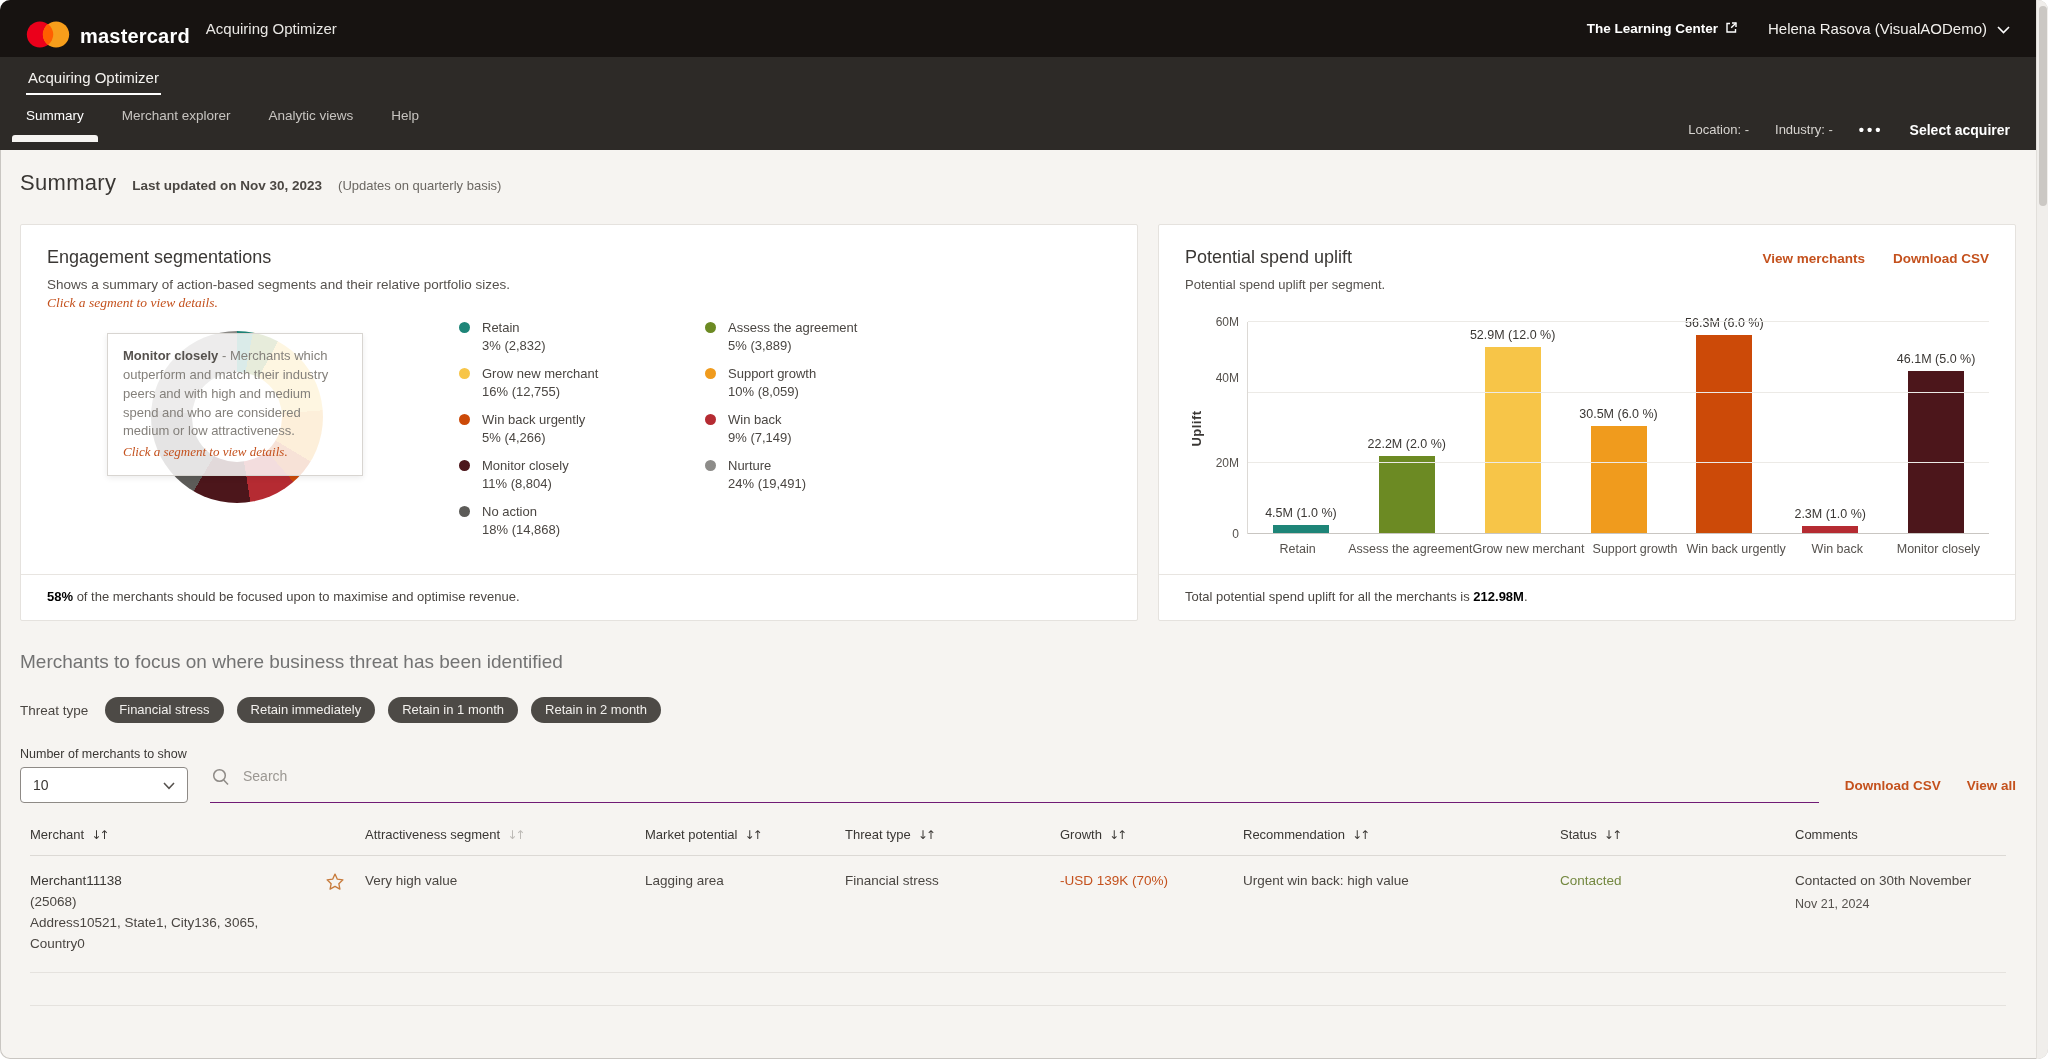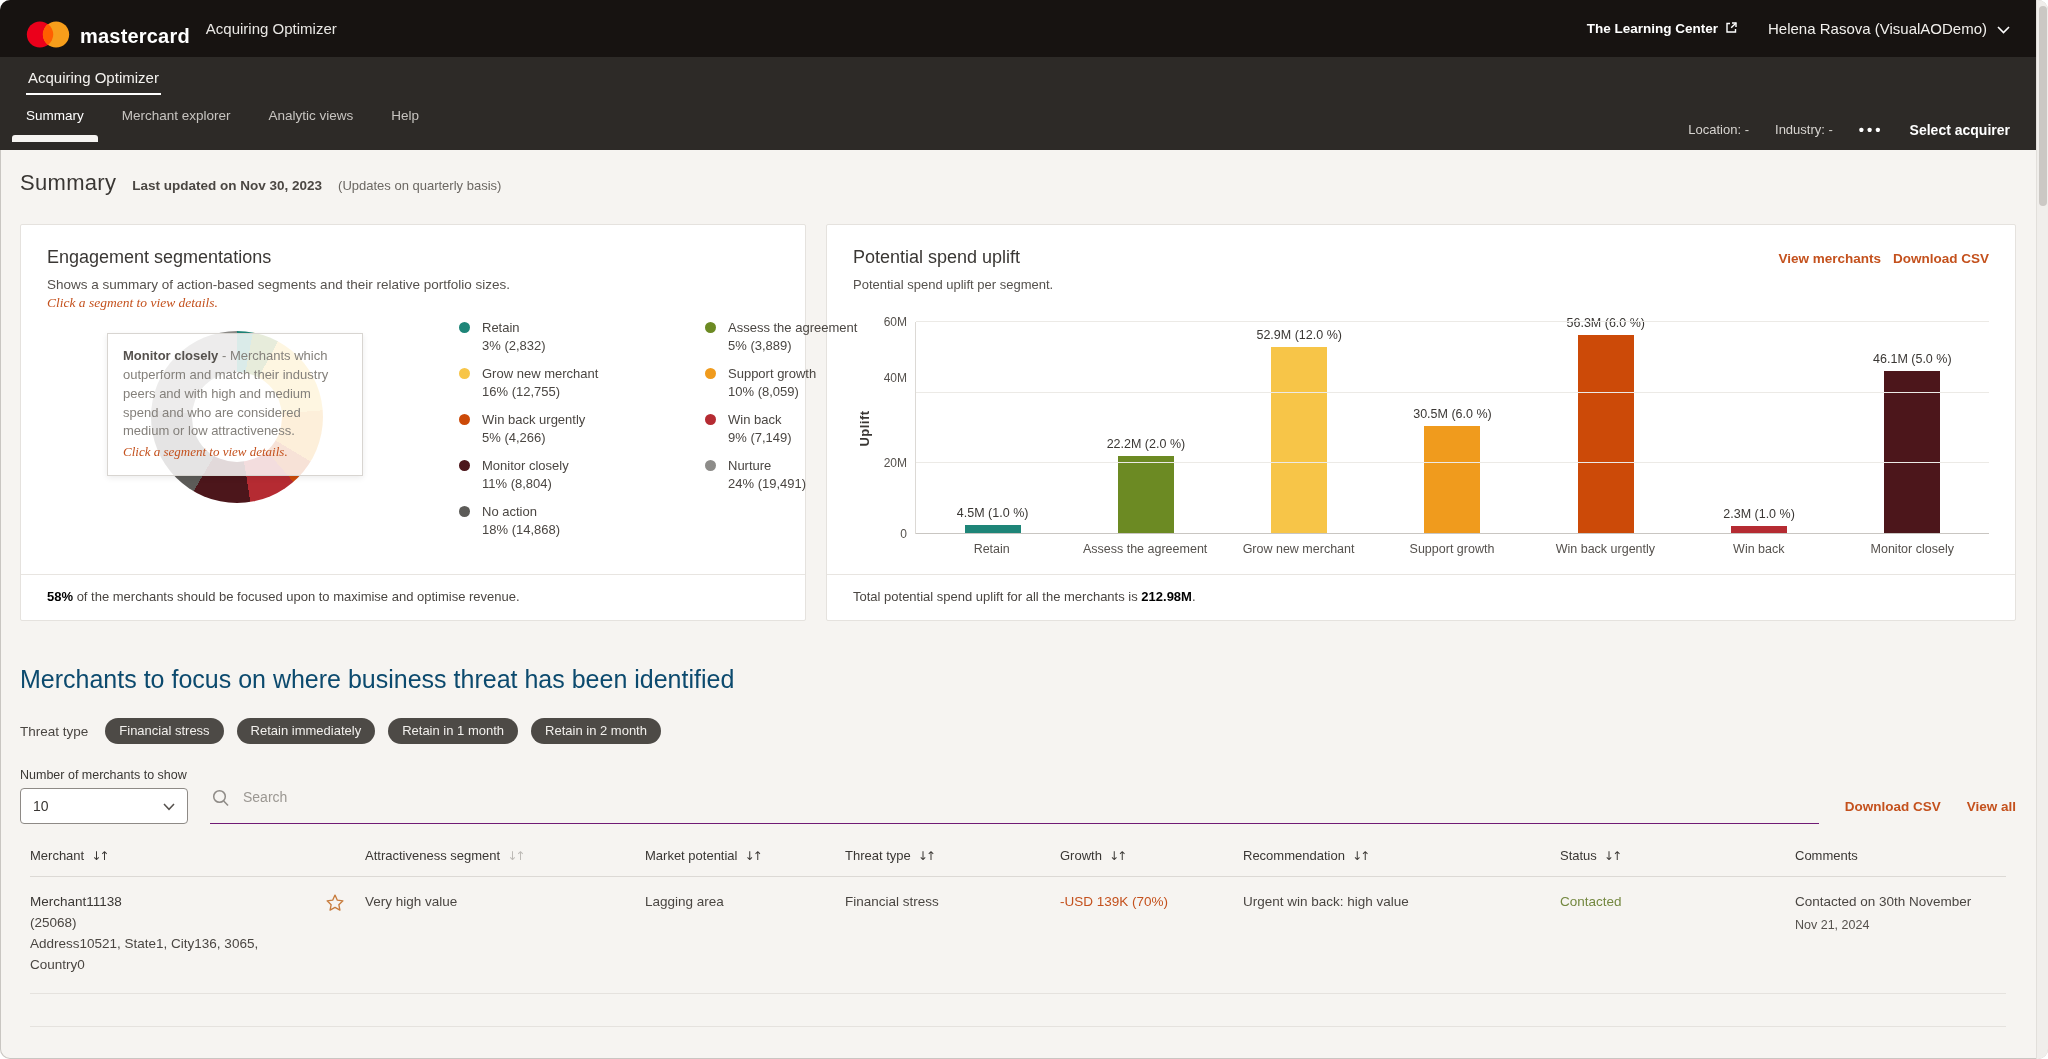--- a/index.html
+++ b/index.html
@@ -44,55 +44,55 @@
   .cards-row { display:flex; gap:20px; margin-top:28px; align-items:stretch; }
   .card { background:#fff; border:1px solid #E5E2DE; border-radius:2px; }
   .card-pad { padding:22px 26px 0; }
   .card-title { font-size:18px; color:#3A3734; }
   .card-sub { font-size:13.5px; color:#55514D; margin-top:9px; }
   .link-orange { color:#C4511D; } .italic-link { font-style:italic; cursor:pointer;font-family:Liberation Serif, serif; }
   .card-foot { border-top:1px solid #E8E5E1; margin-top:16px; padding:14px 26px 16px; font-size:13px; color:#4A4642; }
   .card-foot b { color:#000000; }
 
   
-  .card-engagement { width:786px; display:flex; flex-direction:column; }
+  .card-engagement { width:1118px; display:flex; flex-direction:column; }
   .es-body { position:relative; height:238px; margin-top:6px; flex:1; }
   .donut { position:absolute; left:104px; top:14px; width:172px; height:172px; border-radius:50%; }
   .donut-hole { position:absolute; inset:24%; background:#fff; border-radius:50%; }
   .donut-tooltip { position:absolute; left:60px; top:16px; width:256px; background:rgba(255,255,255,.84);
                    border:1px solid #D8D5D1; box-shadow:0 2px 6px rgba(0,0,0,.08); padding:13px 15px;
                    font-size:13px; line-height:1.45; color:#84807B; z-index:2; }
   .donut-tooltip .tt-title { font-weight:700; color:#55514D; }
   .legend { position:absolute; left:412px; top:2px; display:flex; gap:46px; }
   .legend-col { display:flex; flex-direction:column; gap:11px; width:200px; }
   .legend-item { display:flex; gap:12px; font-size:13px; color:#4A4642; line-height:1.35; cursor:pointer; }
   .legend-dot { width:11px; height:11px; border-radius:50%; margin-top:3px; flex-shrink:0; }
 
   
   .card-uplift { flex:1; display:flex; flex-direction:column; }
   .uplift-head { display:flex; align-items:baseline; }
-  .uplift-links { margin-left:auto; display:flex; gap:12px; font-size:13.5px; font-weight:700; }
+  .uplift-links { margin-left:auto; display:flex; gap:28px; font-size:13.5px; font-weight:700; }
   .uplift-links span { cursor:pointer; }
   .chart-wrap { display:flex; margin-top:30px; flex:1; }
   .y-axis-label { width:22px; display:flex; align-items:center; justify-content:center; }
   .y-axis-label span { transform:rotate(-90deg); font-size:13px; font-weight:600; color:#3A3734; letter-spacing:.5px; white-space:nowrap; }
   .y-ticks { width:40px; position:relative; }
   .y-tick { position:absolute; right:8px; font-size:12px; color:#55514D; }
   .plot { flex:1; position:relative; height:212px; border-left:1px solid #DCD9D5; }
   .gridline { position:absolute; left:0; right:0; height:1px; background:#ECEAE6; }
   .gridline.base { background:#C9C6C2; }
   .bars { position:absolute; left:0; right:0; bottom:0; display:flex; }
   .bar-col { flex:1; display:flex; flex-direction:column; align-items:center; justify-content:flex-end; }
   .bar-label { font-size:12.5px; color:#3A3734; white-space:nowrap; margin-bottom:5px; }
   .bar { width:56px; flex-shrink:0; }
   .x-labels { display:flex; margin:8px 0 2px 62px; }
   .x-label { flex:1; text-align:center; font-size:12.5px; color:#55514D; white-space:nowrap; }
 
   
-  .section-title { font-size:25px; color:#0c4a6e; margin-top:44px; }
+  .section-title { font-size:19px; color:#737373; margin-top:30px; }
   .threat-row { display:flex; align-items:center; gap:13px; margin-top:24px; }
   .threat-label { font-size:13.5px; color:#4A4642; margin-right:4px; }
   .chip { background:#4D4A46; color:#F2F0ED; font-size:13px; padding:5px 14px 6px; border-radius:14px; cursor:pointer; }
   .count-label { font-size:12.5px; color:#3A3734; margin-top:24px; }
   .filters-row { display:flex; align-items:center; margin-top:6px; }
   .count-select { width:168px; height:36px; background:#fff; border:1px solid #8E8A86; border-radius:4px;
                   display:flex; align-items:center; padding:0 12px; font-size:14px; color:#3A3734; cursor:pointer; }
   .count-select .chev { margin-left:auto; }
   .search-box { flex:1; display:flex; align-items:flex-start; gap:10px; margin-left:22px; height:36px;
                 border-bottom:1px solid #701a75; }

